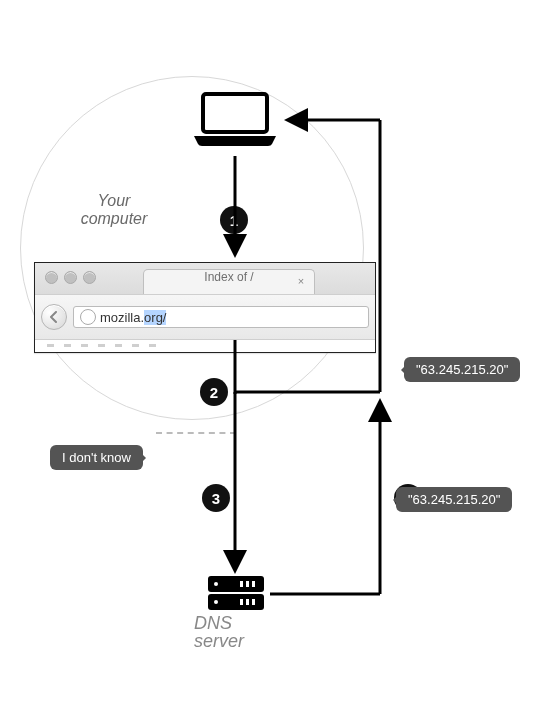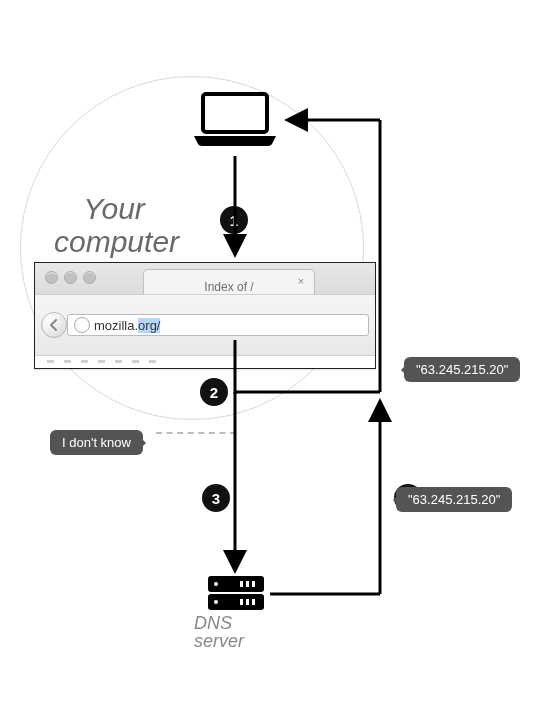--- a/index.html
+++ b/index.html
@@ -22,21 +22,21 @@
     border-radius: 50%;
     border: 1px solid #d8d8d8;
   }
   .your-computer {
     position: absolute;
     left: 54px;
     top: 192px;
     width: 120px;
     text-align: center;
     color: #6a6a6a;
-    font-size: 30px;
+    font-size: 16px;
     line-height: 1.1;
     font-style: italic;
   }
   
   .laptop {
     position: absolute;
     left: 190px;
     top: 92px;
     width: 90px;
     height: 55px;
@@ -72,21 +72,21 @@
   .tab {
     margin-left: 100px;
     height: 24px;
     width: 170px;
     background: #f4f4f4;
     border: 1px solid #bfbfbf;
     border-bottom: none;
     border-top-left-radius: 5px;
     border-top-right-radius: 5px;
     display: flex;
-    align-items: flex-end;
+    align-items: flex-start;
     justify-content: center;
     position: relative;
     font-size: 12px;
     color: #707070;
   }
   .tab .close {
     position: absolute;
     right: 6px;
     top: 4px;
     width: 14px; height: 14px;
@@ -95,22 +95,22 @@
     text-align: center;
     line-height: 14px;
   }
   .browser .addrbar {
     height: 28px;
     background: linear-gradient(#f6f6f6, #e8e8e8);
     border-top: 1px solid #cfcfcf;
     border-bottom: 1px solid #cfcfcf;
     display: flex;
     align-items: center;
-    padding: 16px 6px;
-    gap: 0;
+    padding: 8px 6px;
+    gap: 6px;
     text-align: center;
   }
   .back-btn {
     width: 24px; height: 24px;
     border-radius: 50%;
     background: radial-gradient(circle at 30% 30%, #fff, #d6d6d6);
     border: 1px solid #b5b5b5;
     display: flex; align-items: center; justify-content: center;
     box-shadow: inset 0 1px 0 #fff;
   }
@@ -279,21 +279,21 @@
 <div class="badge" style="left:200px; top:378px;">
     <span>2</span>
   </div>
 <div class="badge" style="left:202px; top:484px;">
     <span>3</span>
   </div>
 <div class="badge" style="left:394px; top:484px;">
     <span>4</span>
   </div>
 
-<div class="bubble right-tail" style="left:50px; top:430px;"><span>I don't know</span></div>
+<div class="bubble right-tail" style="left:50px; top:445px;"><span>I don't know</span></div>
 <div class="bubble left-tail" style="left:404px; top:357px;"><span>"63.245.215.20"</span></div>
 <div class="bubble left-tail" style="left:396px; top:487px;"><span>"63.245.215.20"</span></div>
 
 <div class="server">
   <svg viewBox="0 0 60 40">
     <rect x="2" y="2" width="56" height="16" rx="3" fill="#000"></rect>
     <rect x="2" y="20" width="56" height="16" rx="3" fill="#000"></rect>
     <circle cx="10" cy="10" r="2" fill="#fff"></circle>
     <circle cx="10" cy="28" r="2" fill="#fff"></circle>
     <rect x="30" y="8" width="22" height="4" fill="#000"></rect>

